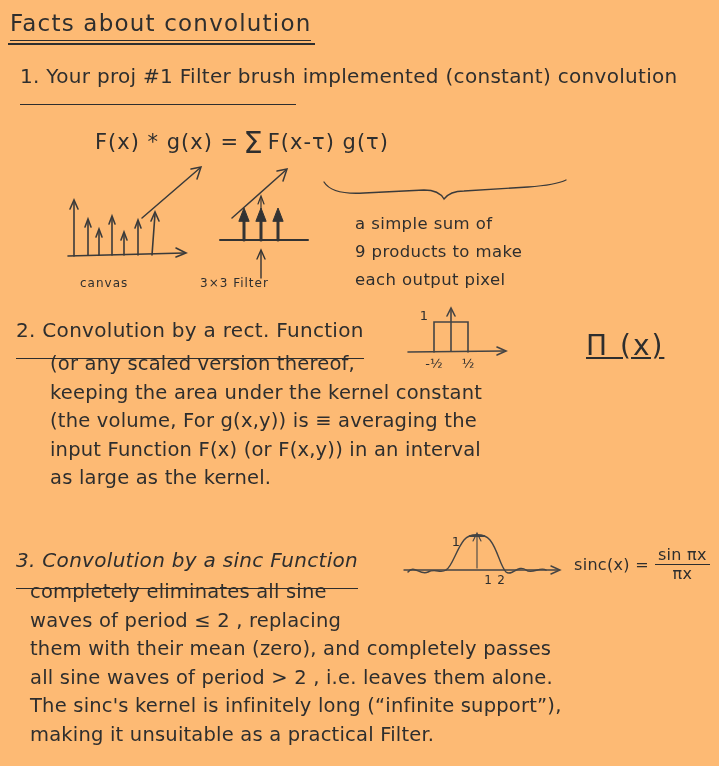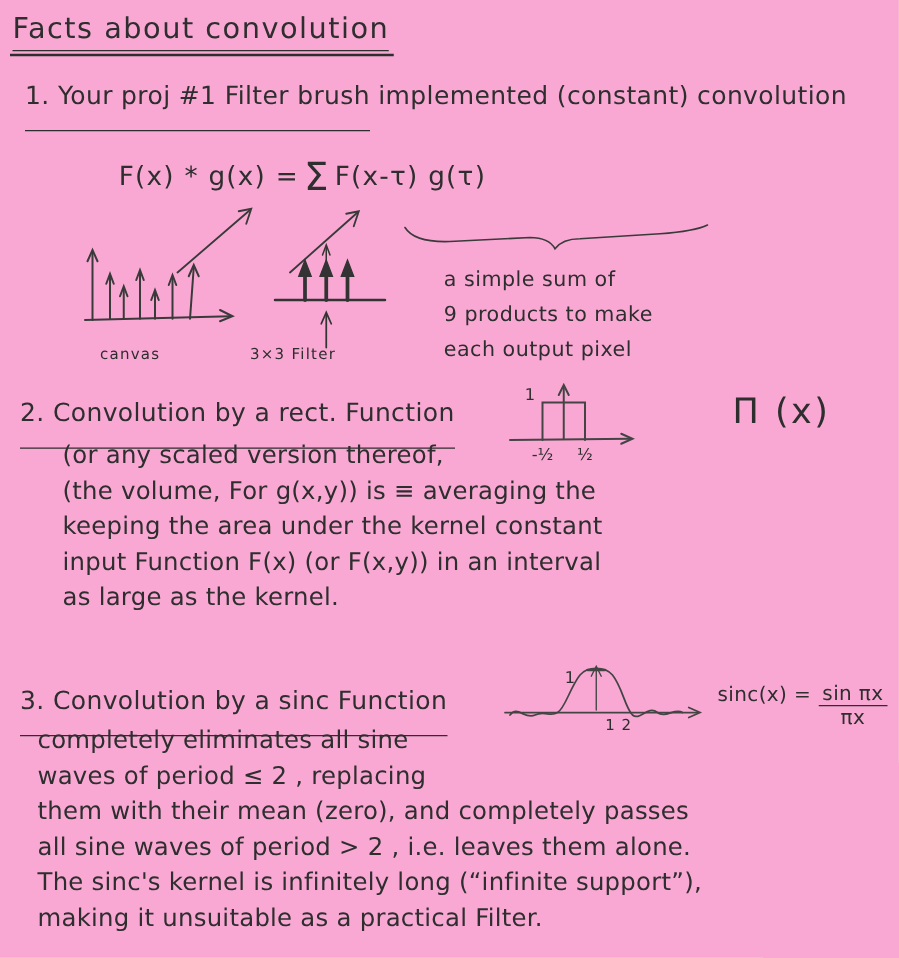--- a/index.html
+++ b/index.html
@@ -1,39 +1,39 @@
 <!DOCTYPE html>
 <html><head>
 <meta charset="utf-8">
 <style>
   html,body{margin:0;padding:0;}
   body{background:#e8e8e8;font-family:"DejaVu Sans",sans-serif;}
   .page{
-    position:relative;width:719px;height:766px;background:#f9a8d4;
+    position:relative;width:719px;height:766px;background:#fdba74;
     color:#2e2e2e;overflow:hidden;margin:0 auto;
   }
   .abs{position:absolute;}
   .hand{font-family:"DejaVu Sans",sans-serif;color:#2e2e2e;letter-spacing:.3px;}
   .title{
     font-size:23px;letter-spacing:1.2px;position:relative;
     padding-bottom:4px;border-bottom:1.6px solid #2e2e2e;display:inline-block;
   }
   .title::after{
     content:"";position:absolute;left:-2px;right:-4px;bottom:-5px;height:1.6px;background:#2e2e2e;
   }
   .h1line{font-size:20px;white-space:nowrap;}
   .u{border-bottom:1.6px solid #2e2e2e;padding-bottom:16px;}
   .formula{font-size:21px;letter-spacing:1px;white-space:nowrap;}
   .sigma{font-size:31px;vertical-align:-4px;padding:0 4px;}
   .note{font-size:16.5px;line-height:28px;letter-spacing:.4px;}
   .diag-label{font-size:12px;letter-spacing:1px;}
   .body{font-size:19.5px;line-height:28.5px;white-space:nowrap;letter-spacing:.2px;}
   .heading{font-size:20px;white-space:nowrap;}
   .pi-symbol{font-size:28px;letter-spacing:2px;}
-  .sincformula{font-size:16px;display:flex;align-items:flex-start;gap:6px;white-space:nowrap;}
+  .sincformula{font-size:16px;display:flex;align-items:center;gap:6px;white-space:nowrap;}
   .frac{display:inline-flex;flex-direction:column;align-items:center;line-height:1.15;}
   .frac .num{padding:0 3px;border-bottom:1.5px solid #2e2e2e;}
   svg{display:block;}
   svg text{font-family:"DejaVu Sans",sans-serif;fill:#2e2e2e;}
 </style>
 </head>
 <body>
 
 <div class="page">
 
@@ -119,31 +119,31 @@
         <path d="M93,43 L102,47 L93,51"></path>
       <path d="M30,48 L30,18 L64,18 L64,48"></path>
       <line x1="47" y1="47" x2="47" y2="6"></line>
         <path d="M43,12 L47,4 L51,12"></path>
     </g>
     <text x="24" y="16" font-size="13" text-anchor="end">1</text>
     <text x="30" y="64" font-size="13" text-anchor="middle">-½</text>
     <text x="64" y="64" font-size="13" text-anchor="middle">½</text>
   </svg>
 
-  <div class="abs hand pi-symbol" style="left:586px;top:312px;">Π (x)</div>
+  <div class="abs hand pi-symbol" style="left:586px;top:329px;text-decoration:underline;">Π (x)</div>
 
   <div class="abs hand body" style="left:30px;top:350px;margin-left:20px;">
     <div>(or any scaled version thereof,</div>
+    <div>keeping the area under the kernel constant</div>
     <div>(the volume, For g(x,y)) is ≡ averaging the</div>
-    <div>keeping the area under the kernel constant</div>
     <div>input Function F(x) (or F(x,y)) in an interval</div>
     <div>as large as the kernel.</div>
   </div>
 
-  <div class="abs hand heading" style="left:16px;top:548px;">
+  <div class="abs hand heading" style="left:16px;top:548px;font-style:italic;">
     <span class="u">3. Convolution by a sinc Function</span>
   </div>
 
   <svg class="abs" style="left:400px;top:528px;" width="172" height="70">
     <g stroke="#444" stroke-width="1.4" fill="none" stroke-linecap="round">
       <line x1="4" y1="42" x2="158" y2="42"></line>
         <path d="M151,38 L160,42 L151,46"></path>
       <path d="M8,44 C14,36 20,48 28,44 C36,40 40,46 46,42 C52,39 56,22 64,12 C70,5 84,5 90,12 C98,22 100,38 106,44 C112,49 118,36 126,42 C132,47 140,38 146,42"></path>
       <line x1="77" y1="40" x2="77" y2="8" stroke-width="1.1"></line>
       <path d="M73,13 L77,5 L81,13" stroke-width="1.1"></path>

